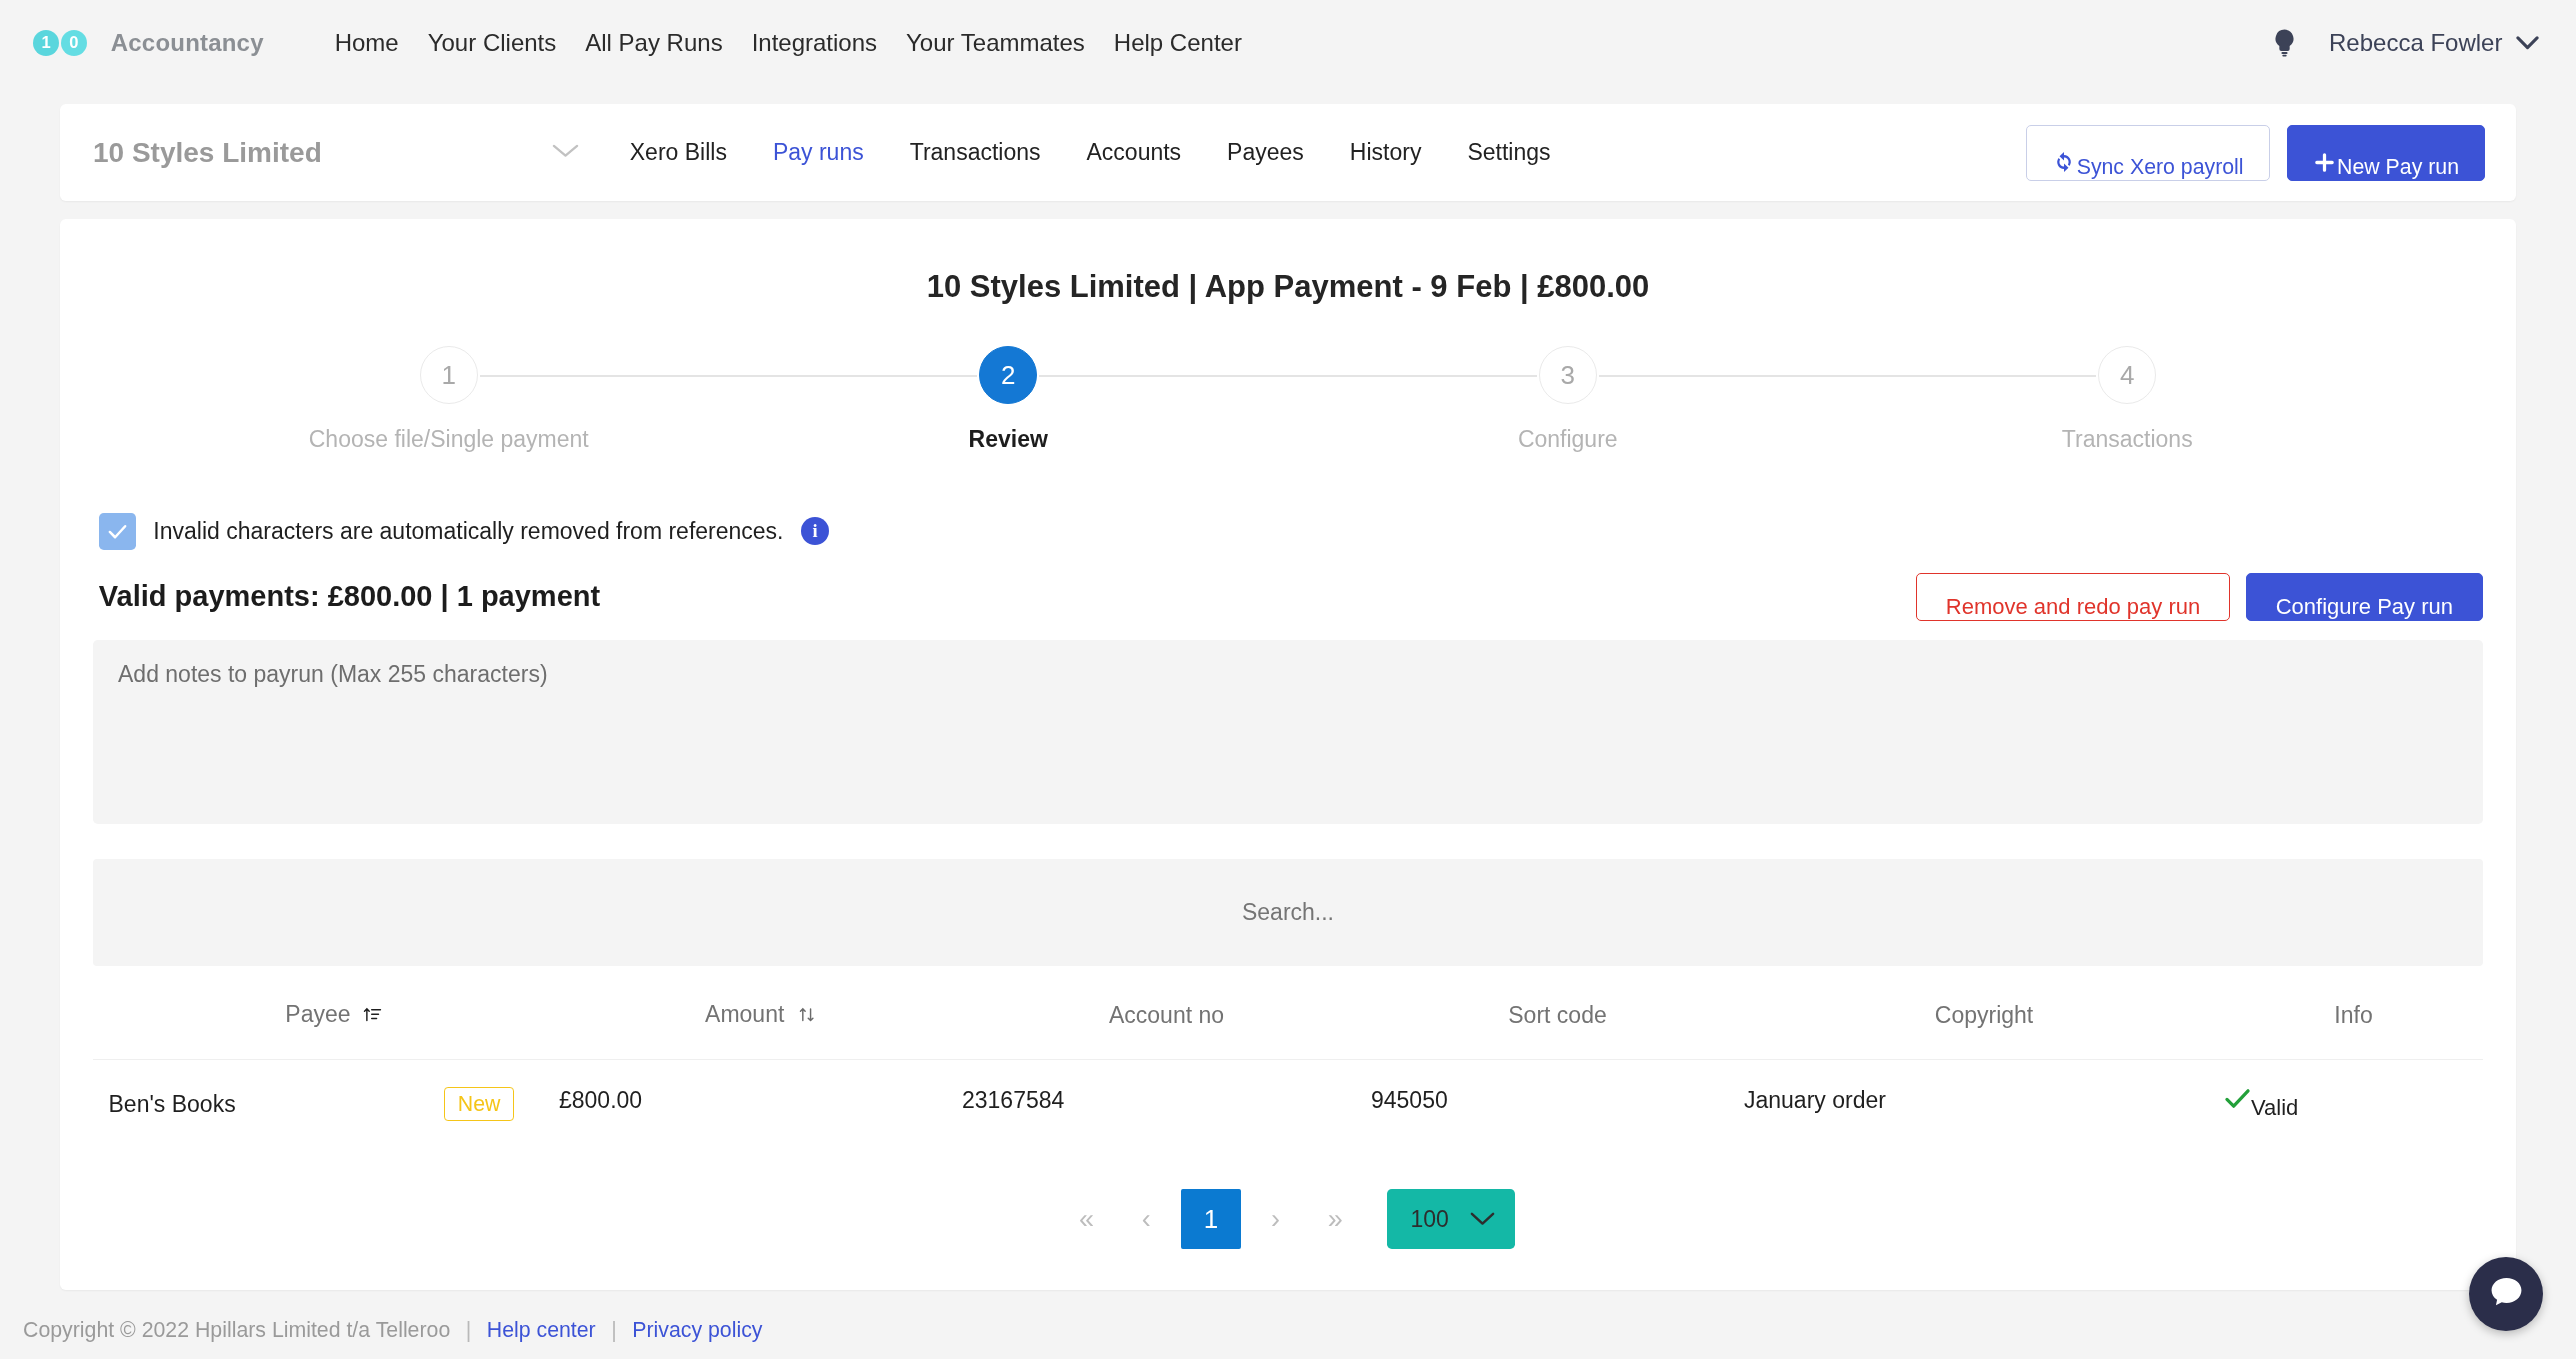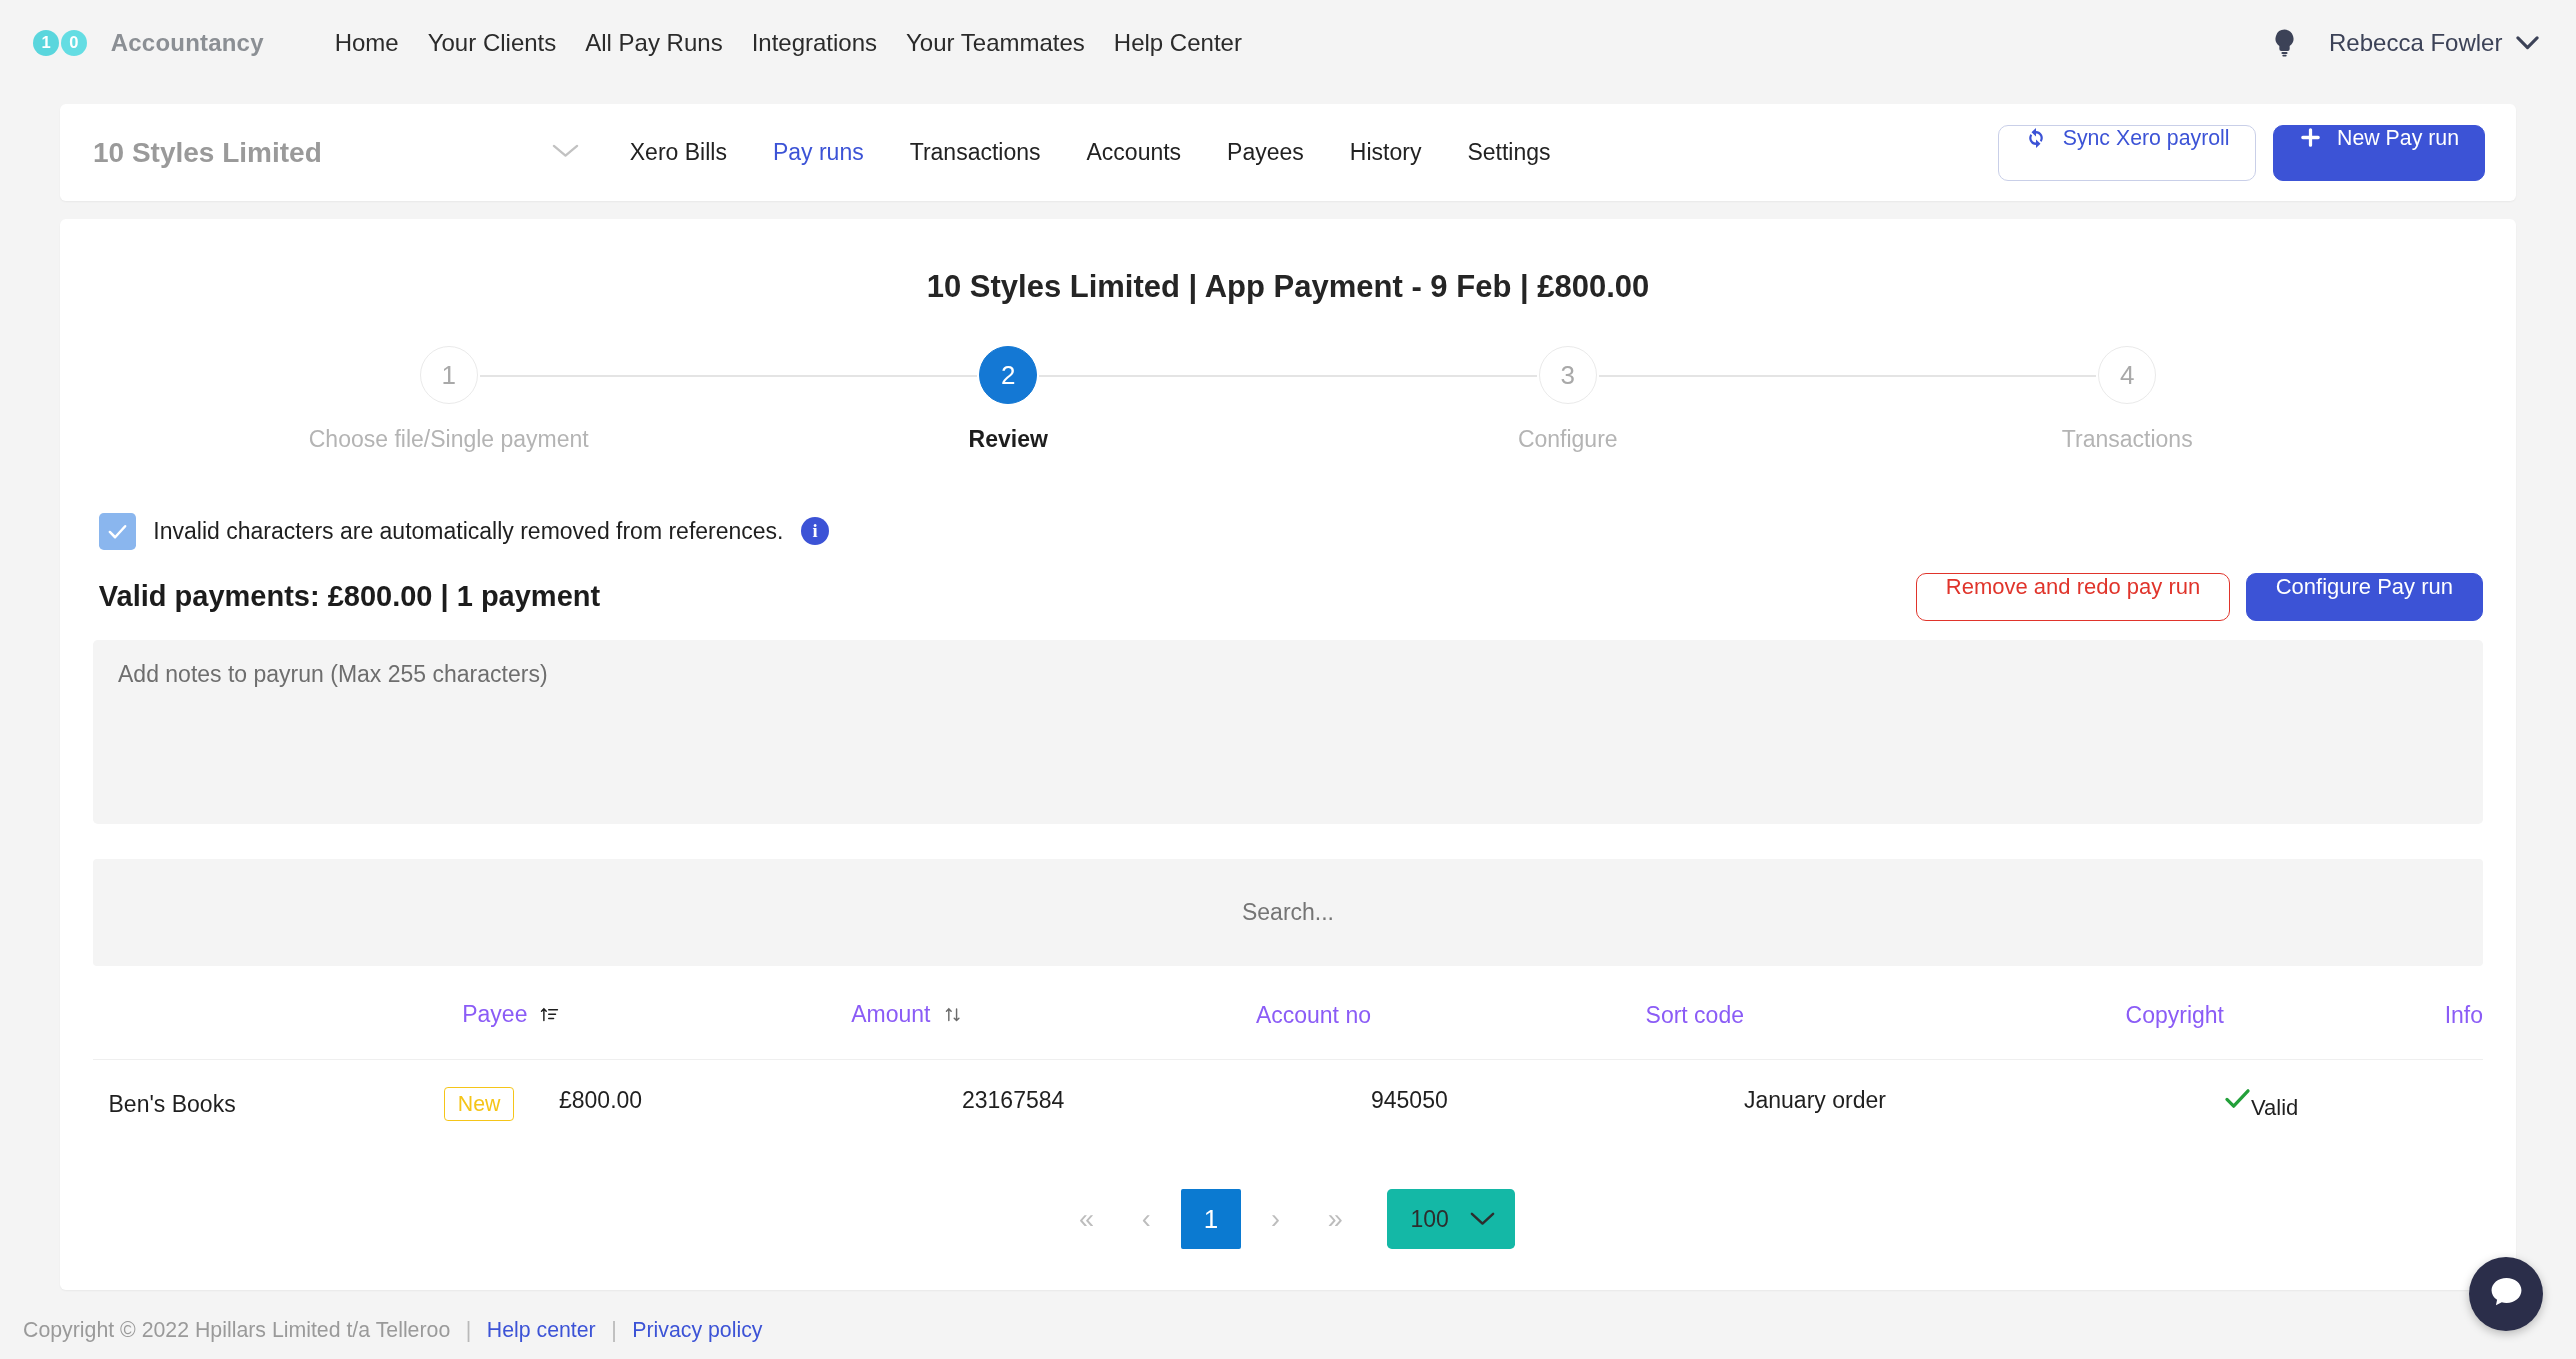--- a/index.html
+++ b/index.html
@@ -50,22 +50,22 @@
     padding:0 31px 0 33px;
     box-shadow:0 1px 1.9px rgba(0,0,0,.05);
   }
   .clientname{ font-size:28px;font-weight:700;color:#9a9a9a;white-space:nowrap;}
   .client-caret{ margin-left:229px; }
   .subnav{ display:flex;align-items:center;gap:46px; margin-left:50px;}
   .subnav a{ font-size:23px;color:#222;text-decoration:none;white-space:nowrap;}
   .subnav a.active{ color:#3c53d6; }
   .barbtns{ margin-left:auto; display:flex; align-items:center; gap:17.5px;}
   .btn{
-    display:flex;align-items:flex-start;justify-content:center;gap:15px;
-    border-radius:10px;font-size:21.3px;cursor:pointer;white-space:nowrap;
+    display:flex;align-items:flex-end;justify-content:center;gap:1px;
+    border-radius:5px;font-size:21.3px;cursor:pointer;white-space:nowrap;
     height:56px;padding:0 25px;
   }
   .btn-outline-blue{ background:#fff;border:1.6px solid #c9cfe8;color:#3c53d6;}
   .btn-solid-blue{ background:#3c53d6;border:1.6px solid #3c53d6;color:#fff;}
   .btn-outline-red{ background:#fff;border:1.6px solid #e0342b;color:#e0342b;}
 
   
   .card{
     margin:17.5px 60px 0 60px;
     background:#fff;border-radius:5.8px;
@@ -126,21 +126,21 @@
     background:#f4f4f4;height:107px;border-radius:3.9px;
     display:flex;align-items:center;justify-content:center;
   }
   .searchbar input{
     background:transparent;border:none;outline:none;
     font-family:"Liberation Sans", sans-serif;
     font-size:23px;color:#6e6e6e;text-align:center;width:524px;
   }
   table{ width:100%;border-collapse:collapse;table-layout:fixed;}
   th{
-    text-align:right;font-size:23px;font-weight:400;color:#8b5cf6;
+    text-align:center;font-size:23px;font-weight:400;color:#737373;
     padding:35px 0 29px 0;border-bottom:1px solid #efefef;
   }
   td{ font-size:23px;color:#1f1f1f;padding:27px 0 29px 0;vertical-align:top;}
   th.c1,td.c1{ width:466px; padding-left:15.5px;}
   th.c2,td.c2{ width:403px;}
   th.c3,td.c3{ width:409px;}
   th.c4,td.c4{ width:373px;}
   th.c5,td.c5{ width:480px;}
   .payeecell{ display:flex;align-items:center;}
   .newbadge{

